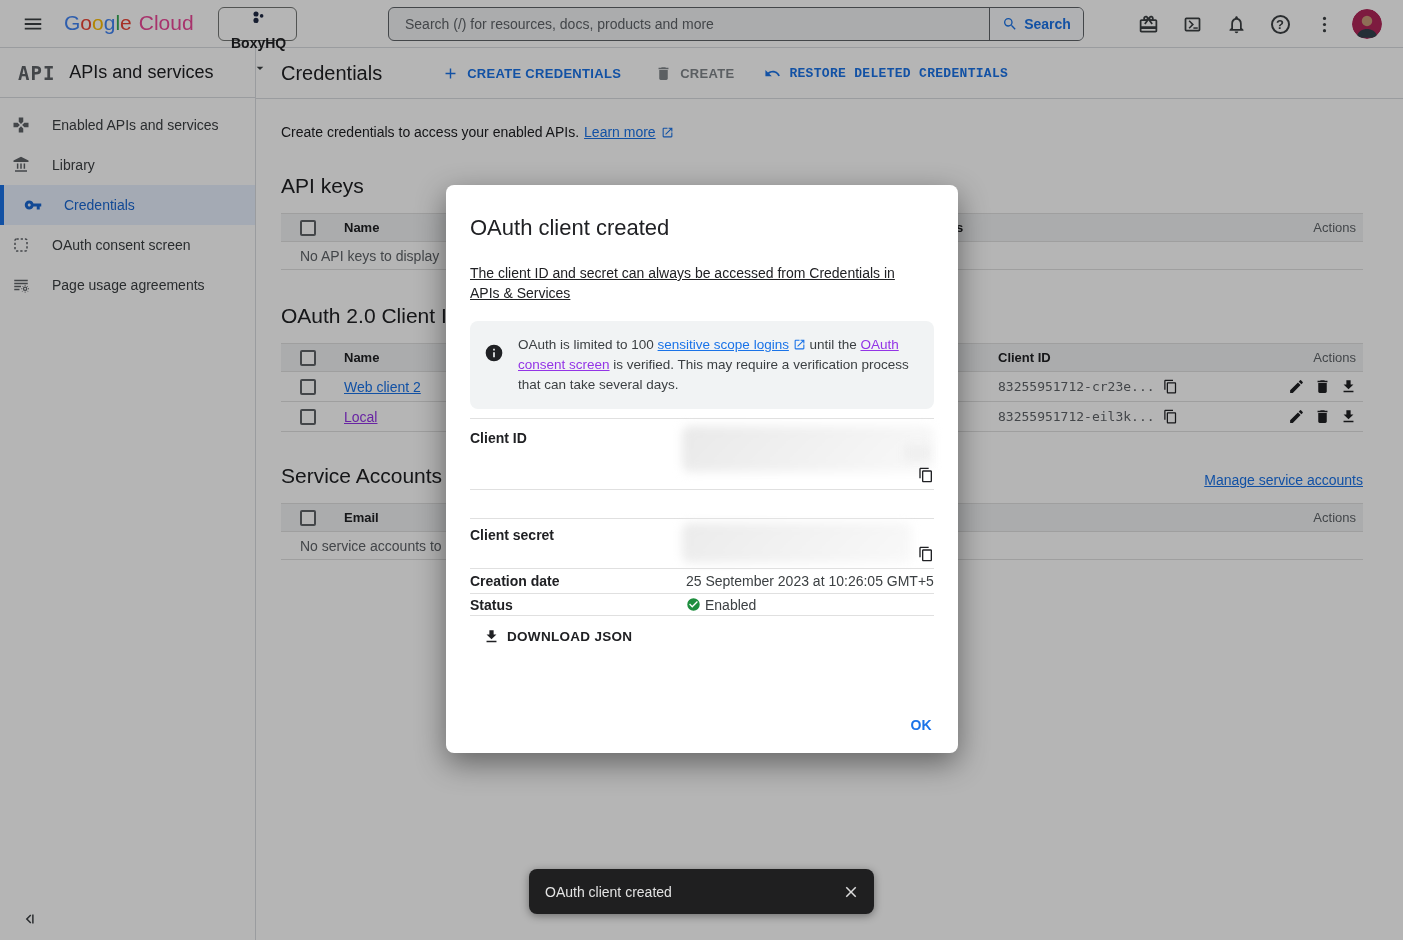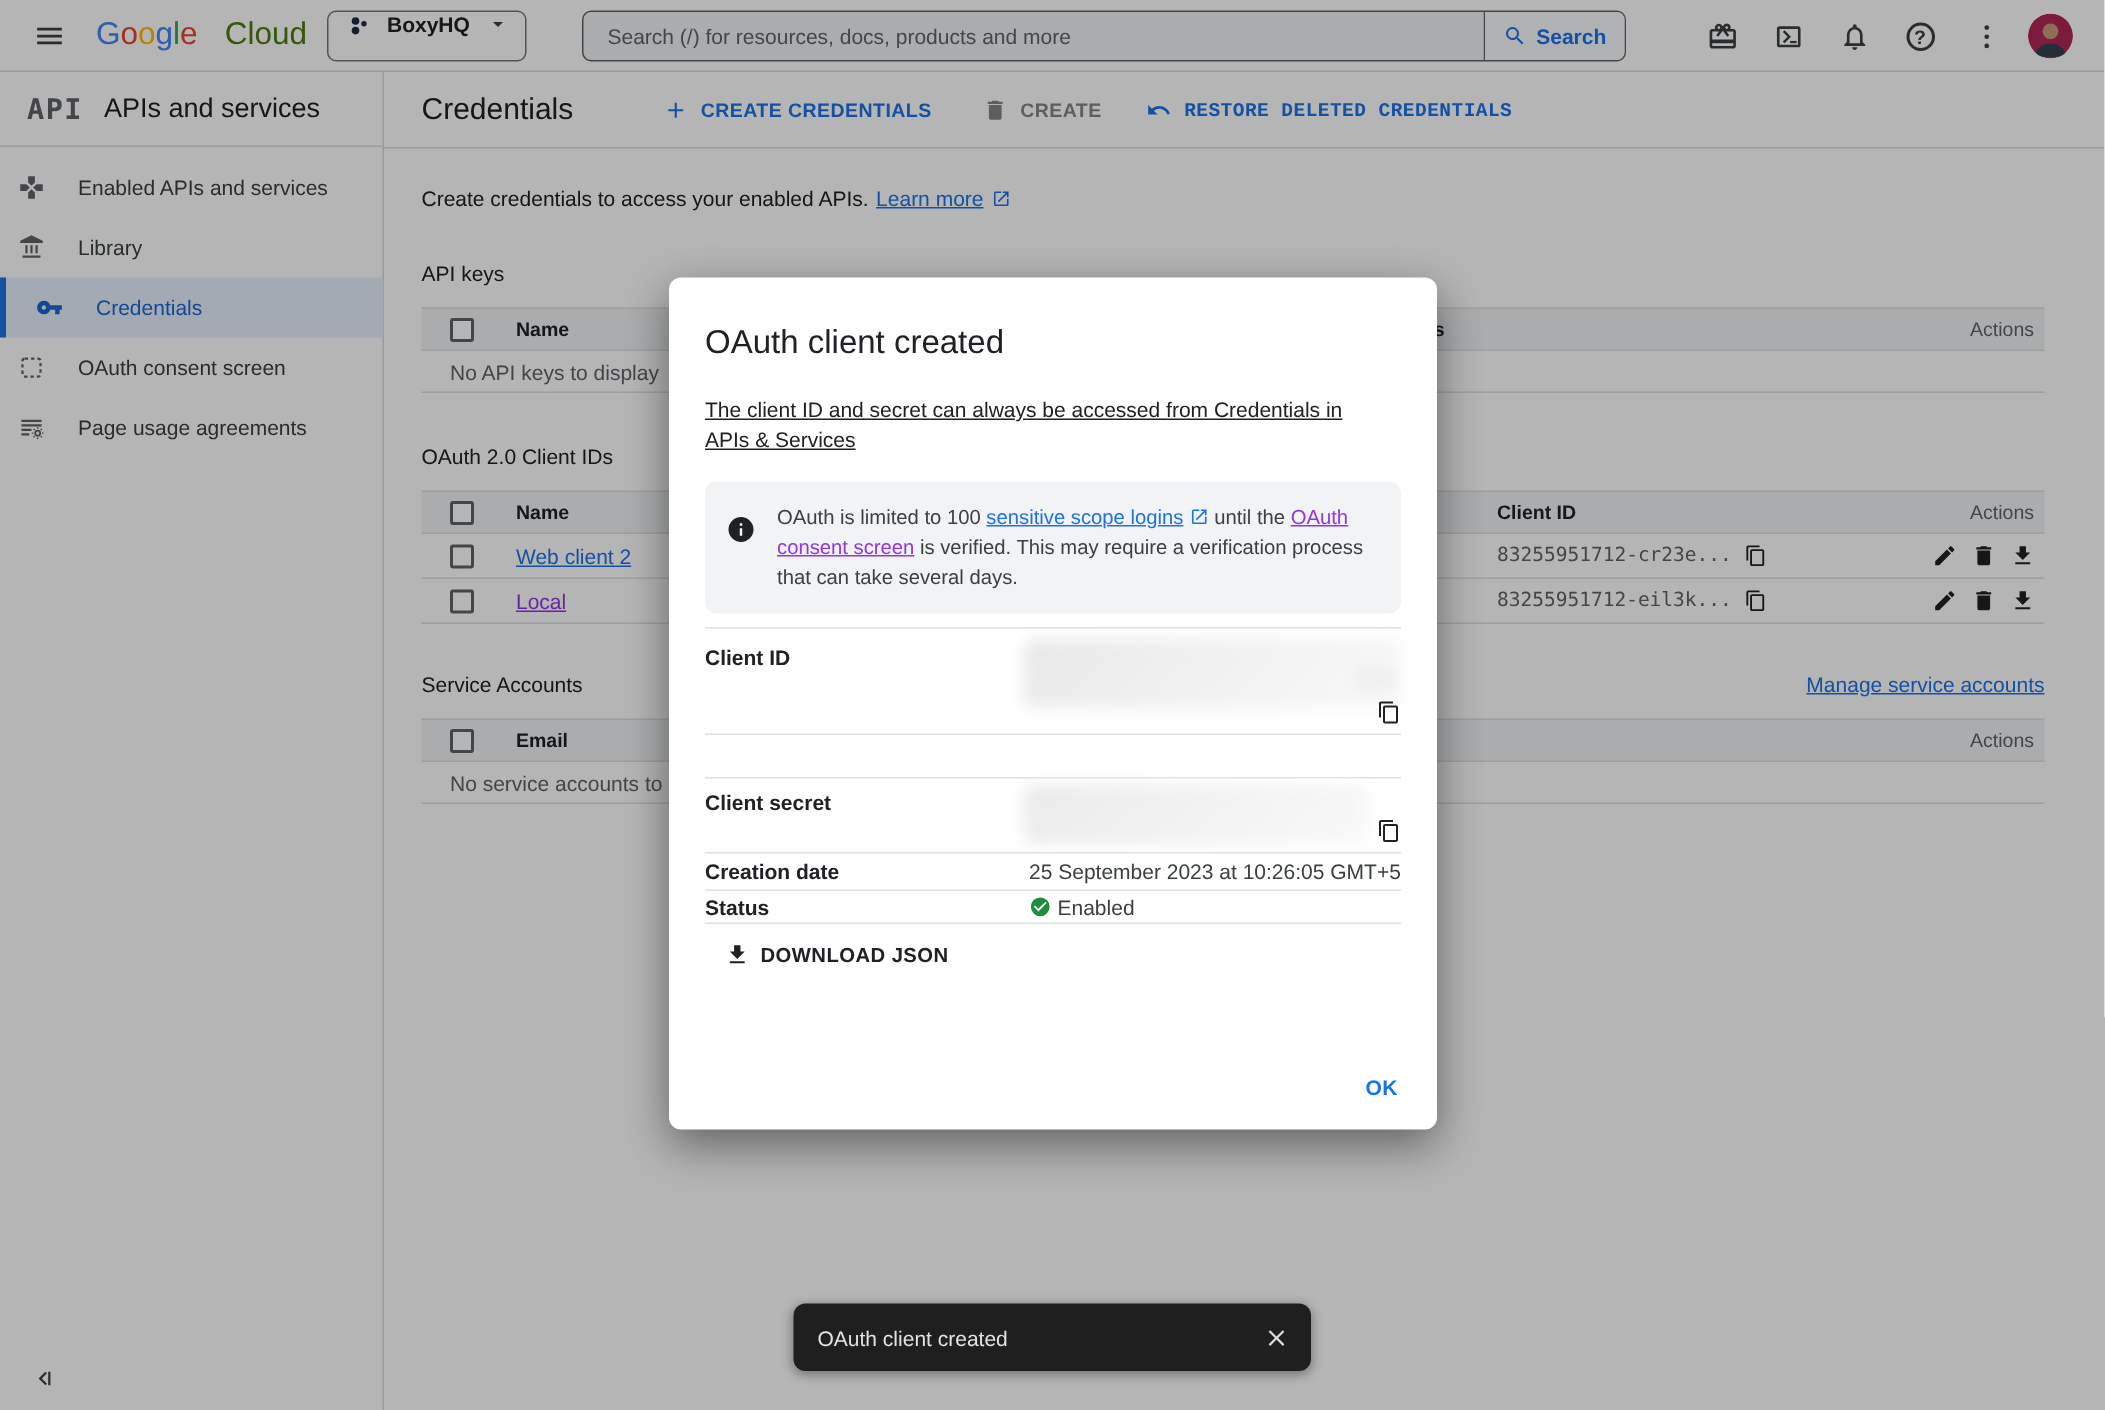--- a/index.html
+++ b/index.html
@@ -4,22 +4,22 @@
 <style>
   * { margin:0; padding:0; box-sizing:border-box; }
   html,body { width:1403px; height:940px; overflow:hidden; font-family:"Liberation Sans", sans-serif; background:#fff; position:relative; }
   svg { display:block; fill:currentColor; }
 
   
   .topbar { position:absolute; left:0; top:0; width:1403px; height:48px; background:#fff; border-bottom:1px solid #dadce0; z-index:10; }
   .hamburger { position:absolute; left:22px; top:13px; width:22px; height:22px; color:#3c4043; cursor:pointer; }
   .gc-logo { position:absolute; left:64px; top:11px; display:flex; align-items:baseline; font-size:21px; }
   .gl0,.gl3 { color:#4285F4; } .gl1,.gl5 { color:#EA4335; } .gl2 { color:#FBBC04; } .gl4 { color:#34A853; }
-  .gc-cloud { color:#4d7c0f; margin-left:18px; }
-  .proj-sel { position:absolute; left:218px; top:7px; height:34px; border:1px solid #747775; border-radius:6px; display:flex; align-items:flex-start; padding:0 10px 0 12px; gap:9px; cursor:pointer; background:#fff; }
+  .gc-cloud { color:#ec4899; margin-left:7px; }
+  .proj-sel { position:absolute; left:218px; top:7px; height:34px; border:1px solid #747775; border-radius:6px; display:flex; align-items:center; padding:0 10px 0 12px; gap:9px; cursor:pointer; background:#fff;flex-direction:column; }
   .proj-logo { width:18px; height:18px; color:#1f2a44; }
   .proj-name { font-size:14px; color:#202124; font-weight:bold; }
   .proj-caret { width:16px; height:16px; color:#3c4043; margin-left:2px; }
   .searchbox { position:absolute; left:388px; top:7px; width:696px; height:34px; background:#f1f3f4; border:1px solid #5f6368; border-radius:6px; display:flex; }
   .searchbox input { flex:1; border:none; background:transparent; outline:none; padding:0 16px; font-size:14px; color:#3c4043; font-family:"Liberation Sans", sans-serif; }
   .searchbox input::placeholder { color:#5f6368; }
   .search-btn { width:94px; border-left:1px solid #5f6368; display:flex; align-items:center; justify-content:center; gap:6px; color:#1a73e8; font-size:14px; font-weight:bold; background:#f8fafd; border-radius:0 5px 5px 0; cursor:pointer; }
   .search-btn svg { width:16px; height:16px; }
   .tb-icons { position:absolute; left:1136px; top:12px; display:flex; gap:20px; color:#3c4043; }
   .tb-icons .tbi { width:24px; height:24px; cursor:pointer; display:flex; align-items:center; justify-content:center; }
@@ -47,21 +47,21 @@
   .abtn svg { width:17px; height:17px; }
   .abtn.disabled { color:#80868b; cursor:default; }
   .btn-create { margin-left:60px; }
   .btn-delete { margin-left:34px; }
   .btn-restore { margin-left:30px;font-family:Liberation Mono, monospace; }
   .content { padding:0 40px 0 25px; }
   .intro { margin-top:25px; font-size:14px; color:#202124; display:flex; align-items:center; gap:5px; }
   .lnk { color:#1a73e8; text-decoration:underline; cursor:pointer; }
   .lnk-v { color:#9334e6; text-decoration:underline; cursor:pointer; }
   .ext-ic { width:13px; height:13px; color:#1a73e8; display:inline-block; }
-  .section-h { font-size:14px; font-weight:400; color:#202124; }
+  .section-h { font-size:21px; font-weight:400; color:#202124; }
   .mt34 { margin-top:34px; } .mt32 { margin-top:32px; }
   .tbl { margin-top:15px; }
   .thead { background:#f1f3f4; display:flex; align-items:center; height:29px; border-top:1px solid #e0e0e0; border-bottom:1px solid #e0e0e0; font-size:13px; font-weight:bold; color:#202124; }
   .trow { display:flex; align-items:center; height:29px; border-bottom:1px solid #e0e0e0; font-size:14px; color:#202124; }
   .trow.tall { height:30px; }
   .c-cb { width:63px; padding-left:19px; display:flex; align-items:center; }
   .cb { width:16px; height:16px; border:2px solid #5f6368; border-radius:2px; background:#fff; cursor:pointer; }
   .c-name { flex:1; }
   .c-restr { width:150px; }
   .c-act-api { width:325px; text-align:right; padding-right:7px; }

